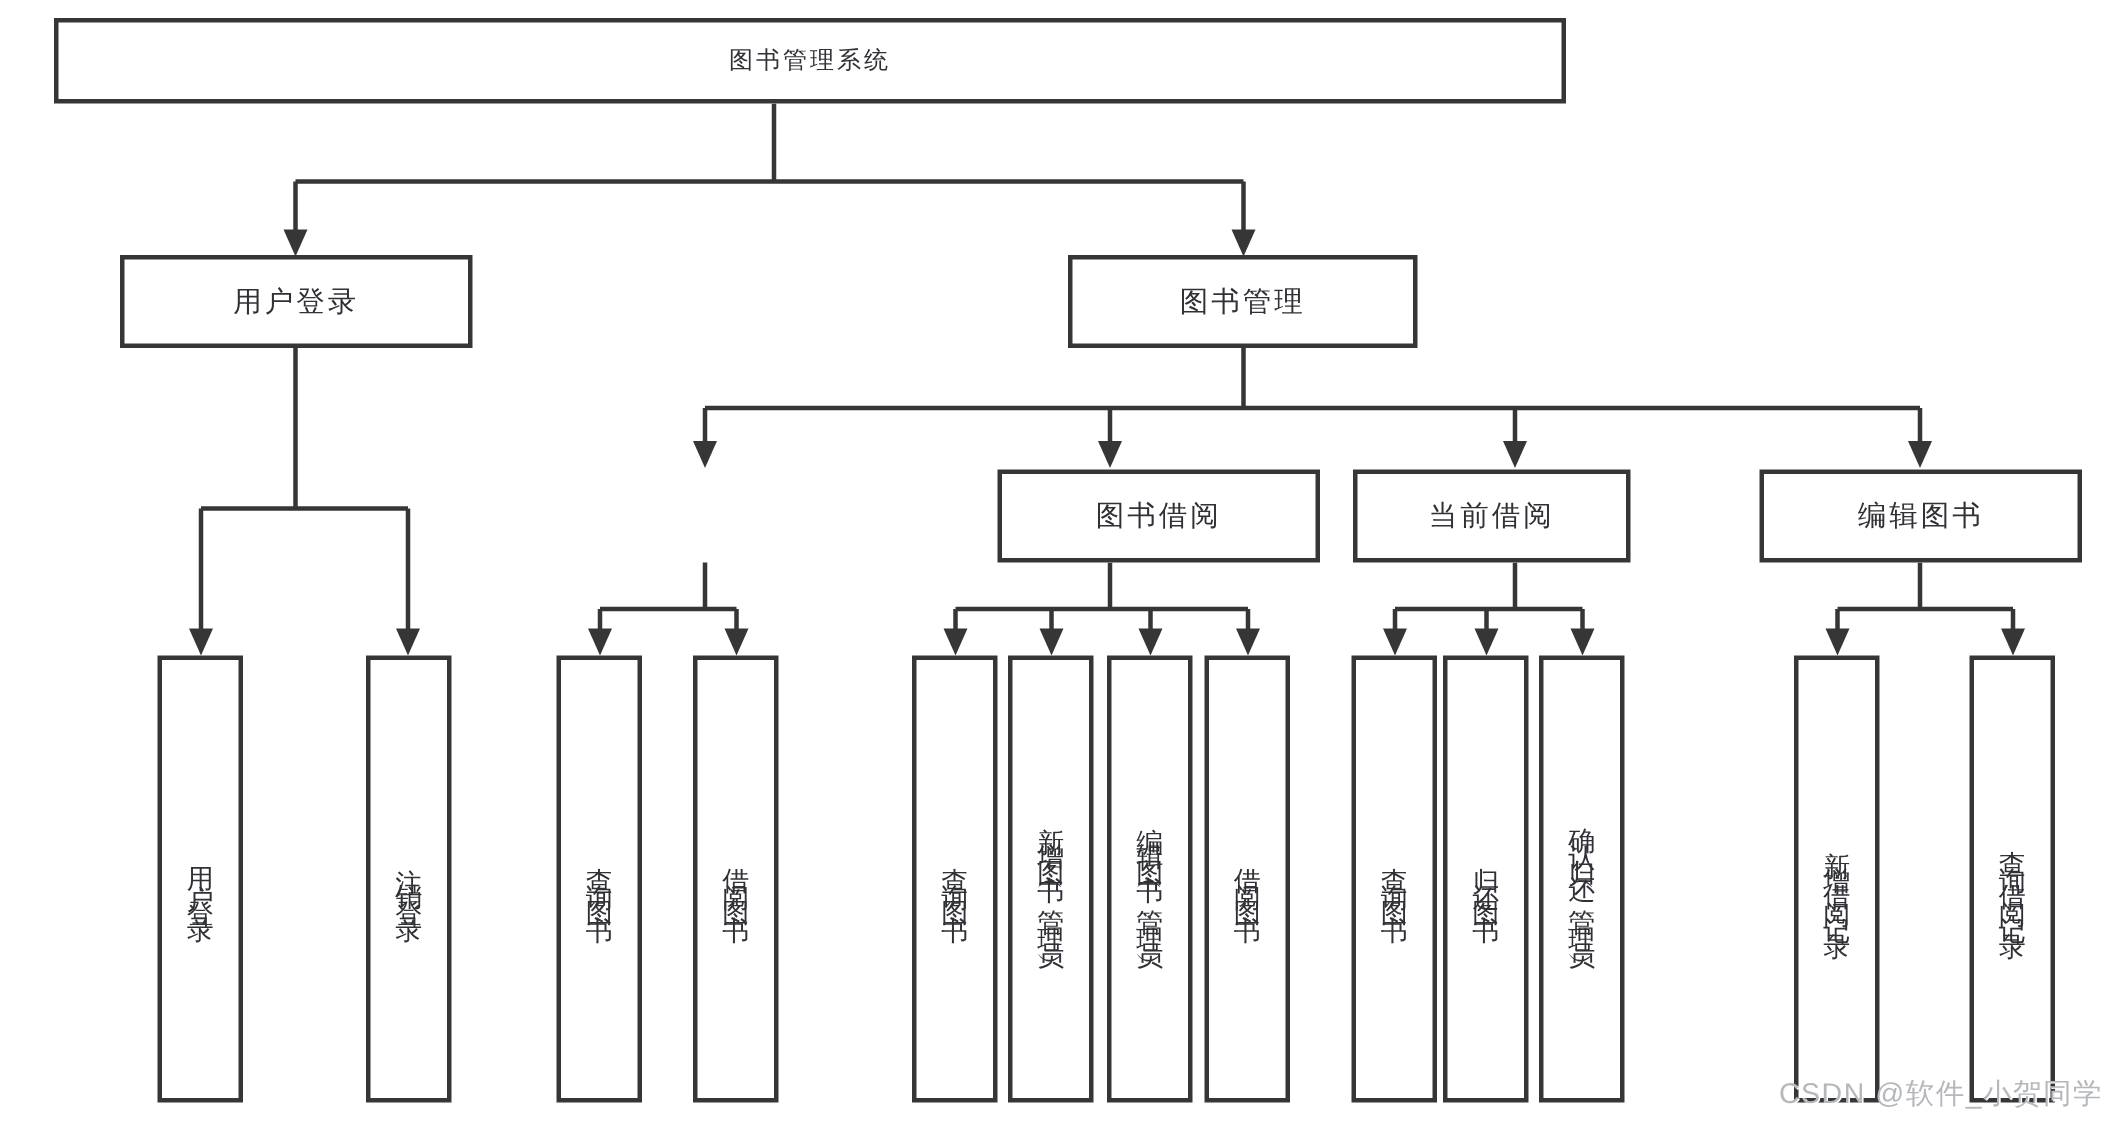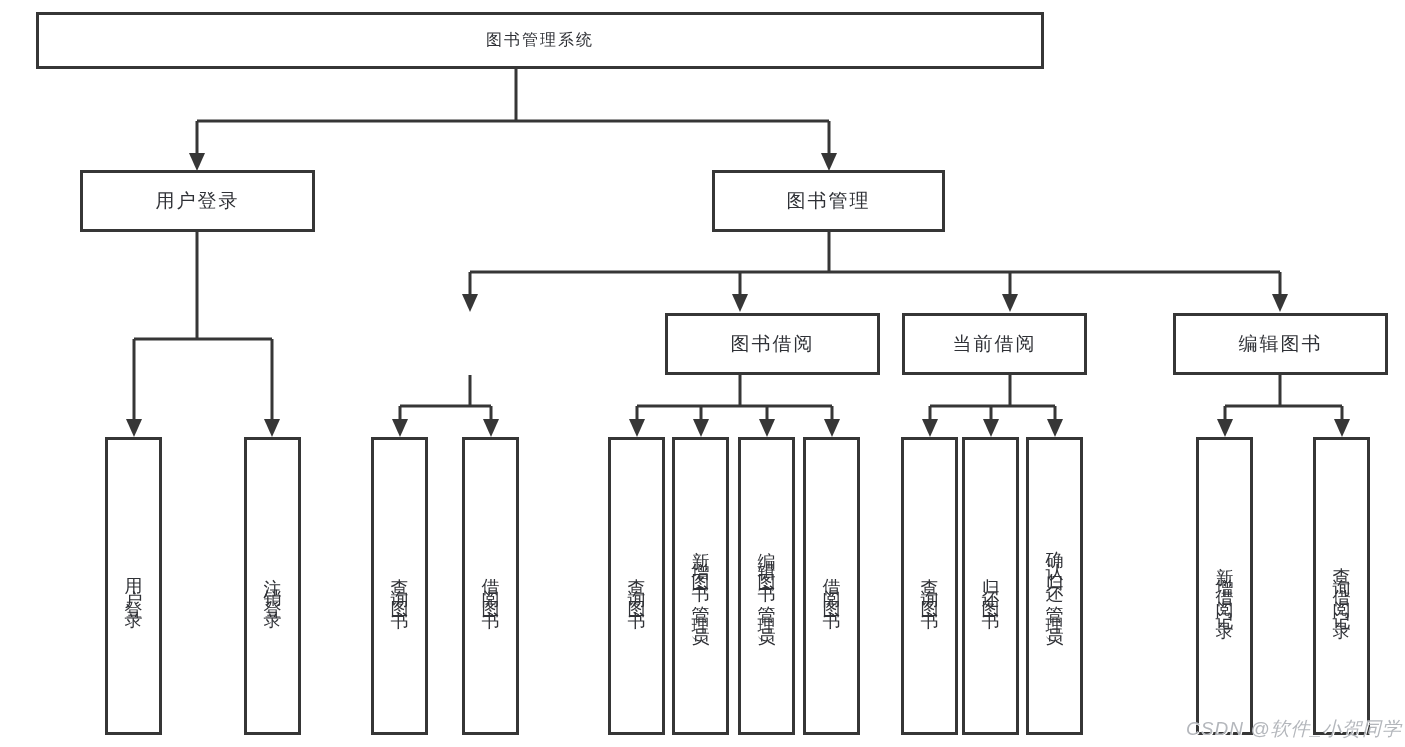--- a/index.html
+++ b/index.html
@@ -63,21 +63,20 @@
   #leaf-12 { left: 1196px; }
   #leaf-13 { left: 1313px; }
   .watermark {
     position: absolute;
     right: 3px;
     bottom: 5px;
     font-size: 19px;
     color: #b4b7bc;
     letter-spacing: 1px;
     text-shadow: 1px 1px 0 #ffffff;
-    font-style: italic;
   }
 </style>
 </head>
 <body>
 
 <div id="stage">
 
   <svg id="wires" viewBox="0 0 1405 747" xmlns="http://www.w3.org/2000/svg">
     <g stroke="#363636" stroke-width="3" fill="none">
 

